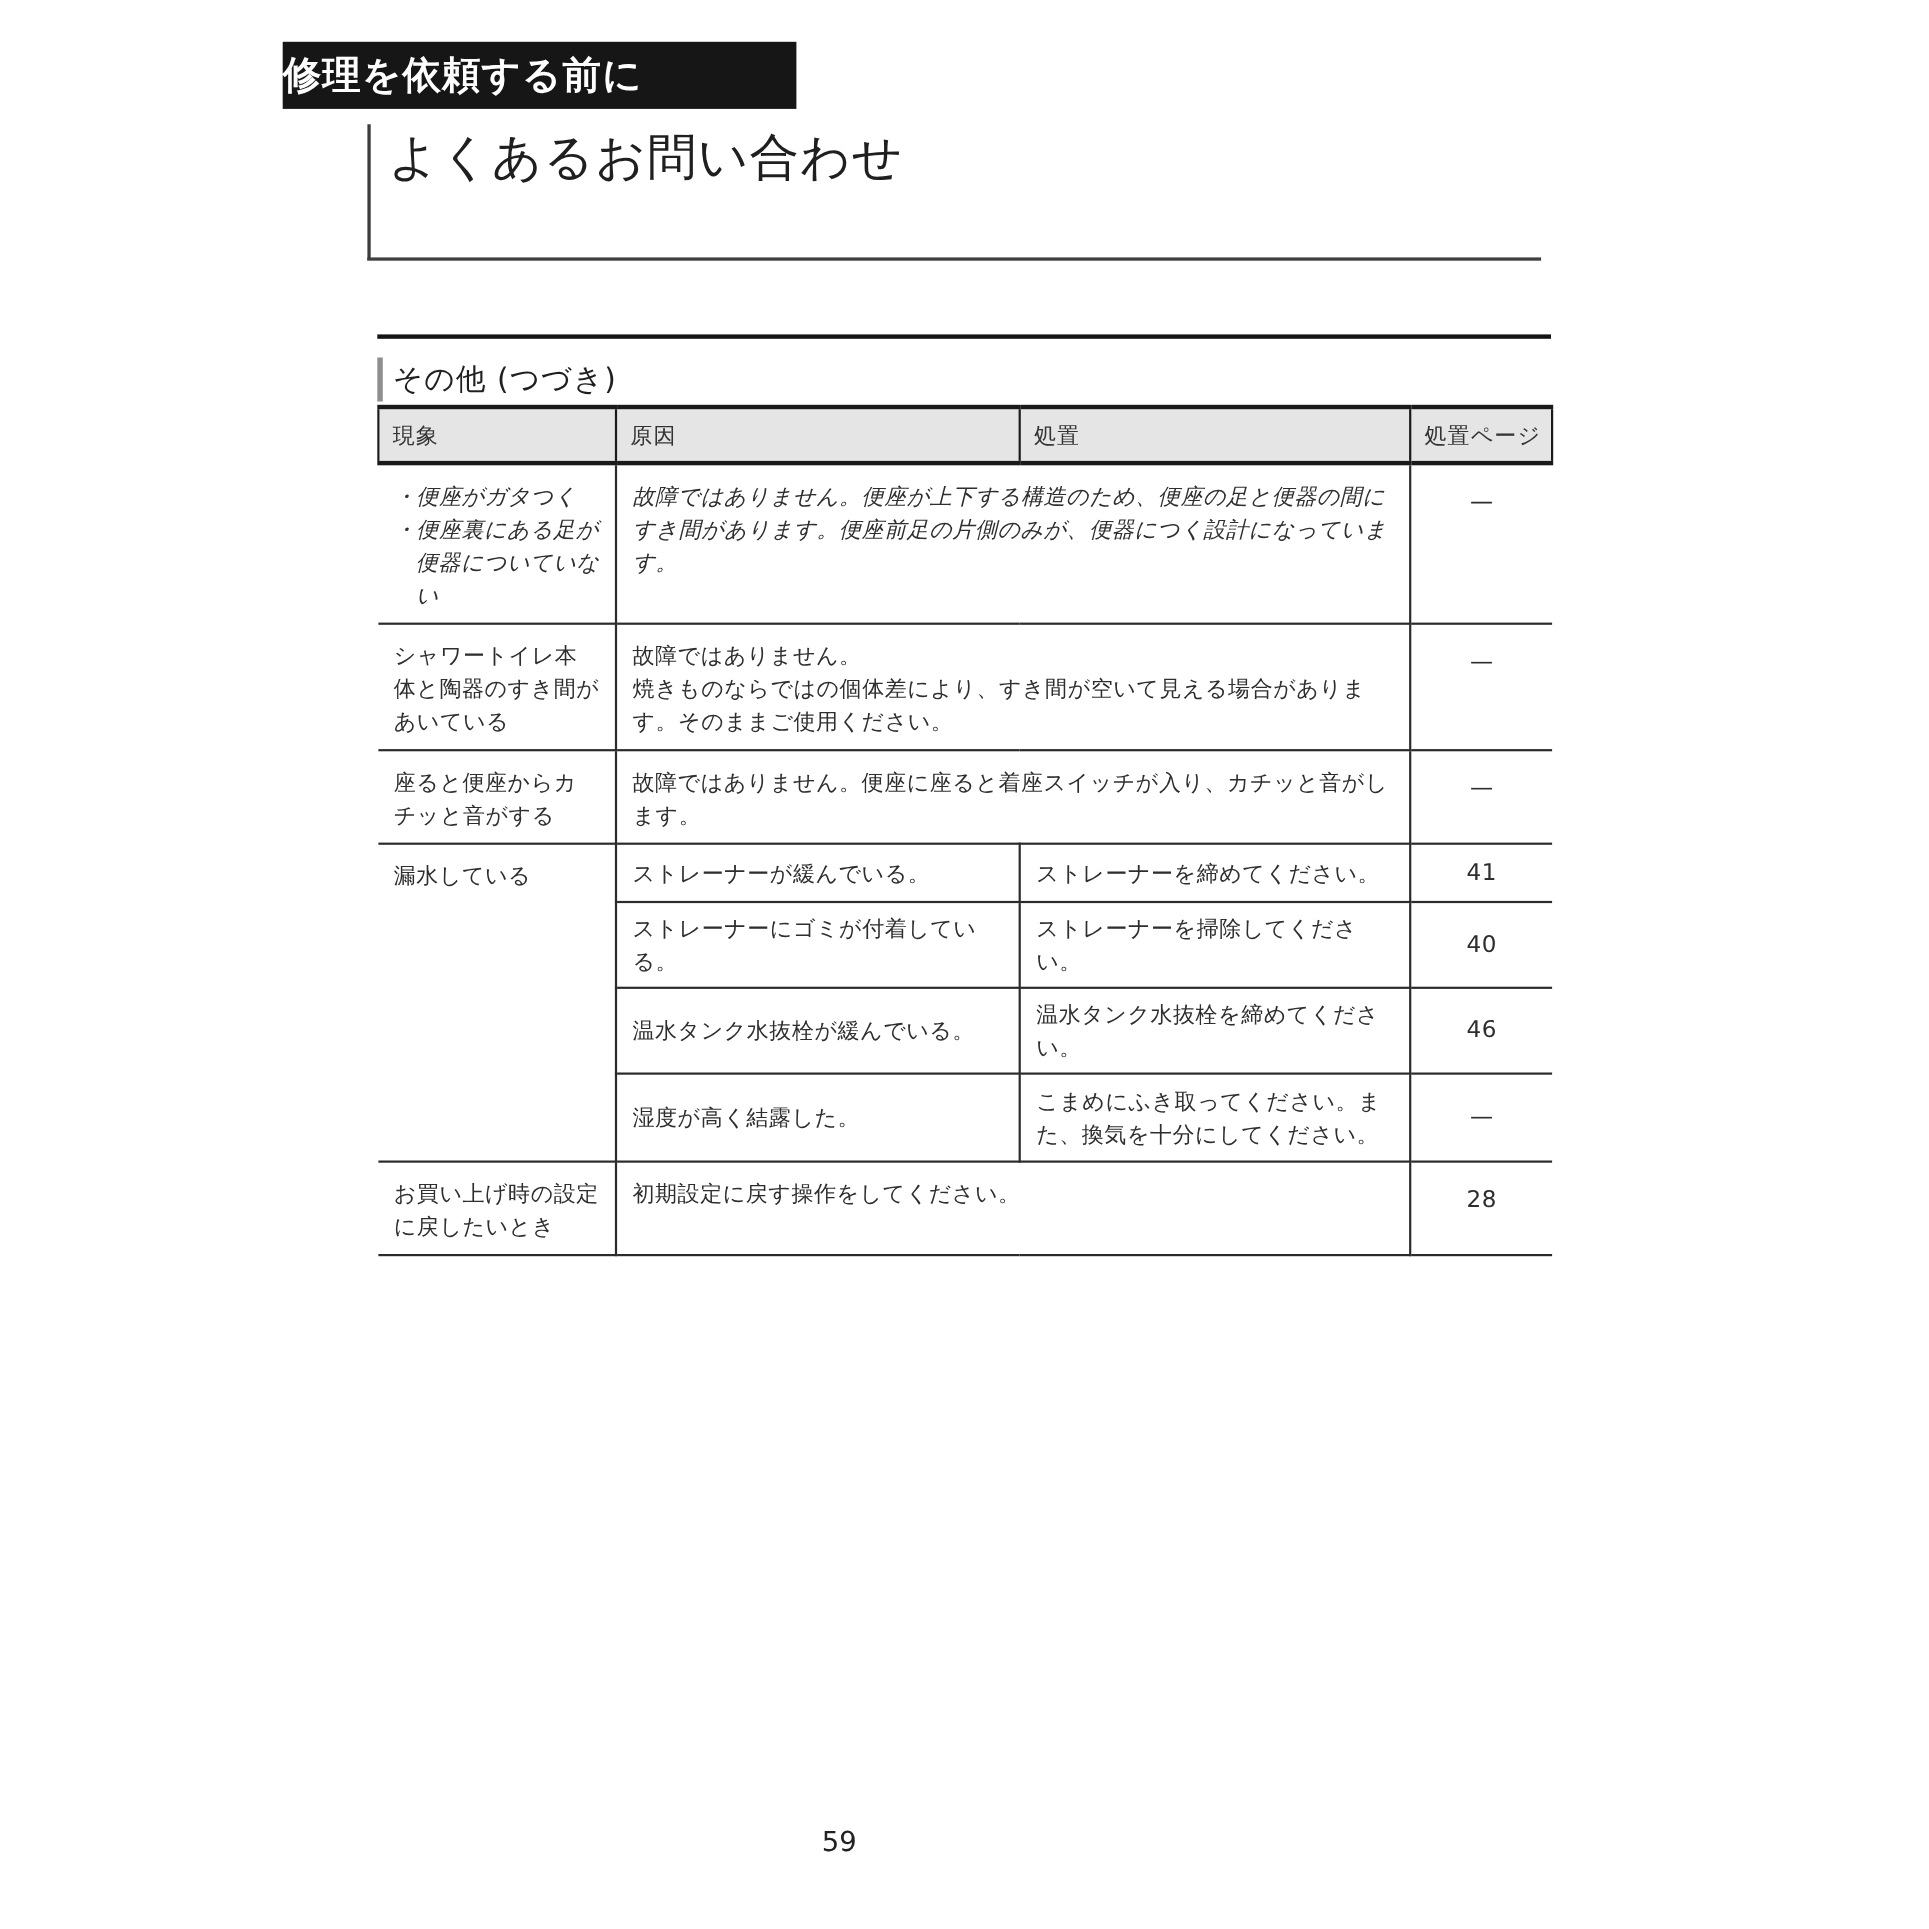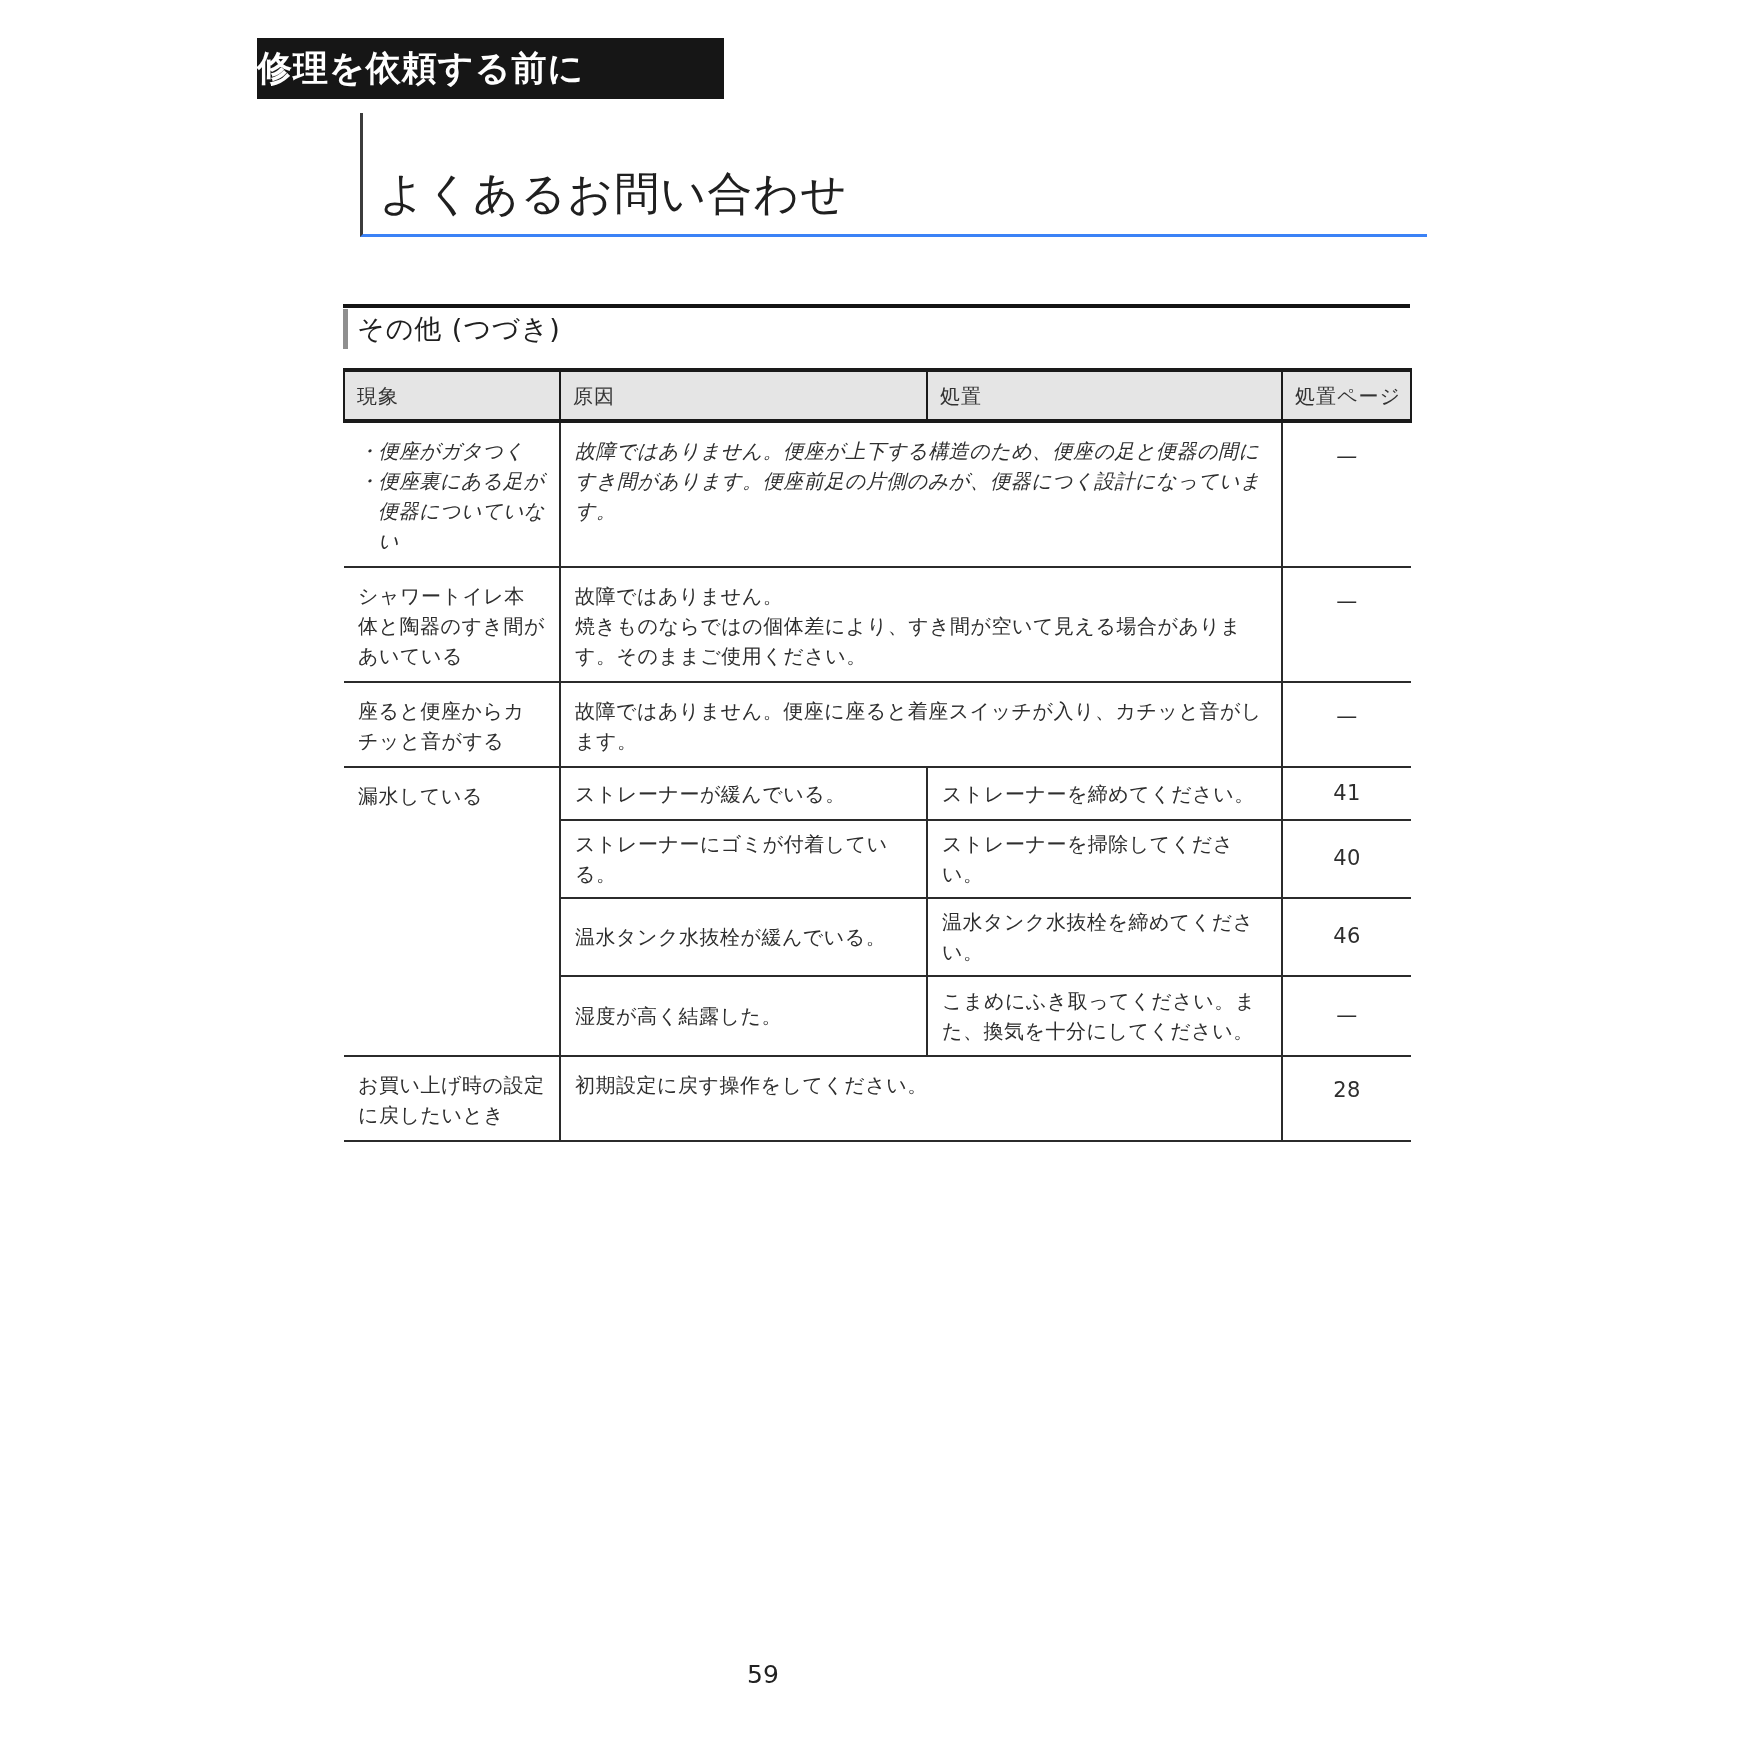--- a/index.html
+++ b/index.html
@@ -30,29 +30,28 @@
     display: flex;
     align-items: center;
     justify-content: flex-start;
     padding-right: 16px;
     box-sizing: border-box;
   }
 
   
   .title-block {
     position: absolute;
-    left: 360px;
+    left: 334px;
     top: 113px;
     width: 1067px;
     height: 124px;
     border-left: 3px solid #3c3c3c;
-    border-bottom: 3px solid #3b82f6;
+    border-bottom: 3px solid #404040;
     box-sizing: border-box;
     display: flex;
-    align-items: flex-end;
   }
   .page-title {
     font-size: 45px;
     color: #1f1f1f;
     padding: 0 0 10px 16px;
     letter-spacing: 1px;
     white-space: nowrap;
   }
 
   
@@ -60,21 +59,21 @@
     position: absolute;
     left: 343px;
     top: 304px;
     width: 1067px;
     height: 4px;
     background: #141414;
   }
   .section-header {
     position: absolute;
     left: 343px;
-    top: 309px;
+    top: 325px;
     display: flex;
     align-items: center;
   }
   .section-bar {
     width: 5px;
     height: 40px;
     background: #8f8f8f;
     margin-right: 9px;
   }
   .section-title {

